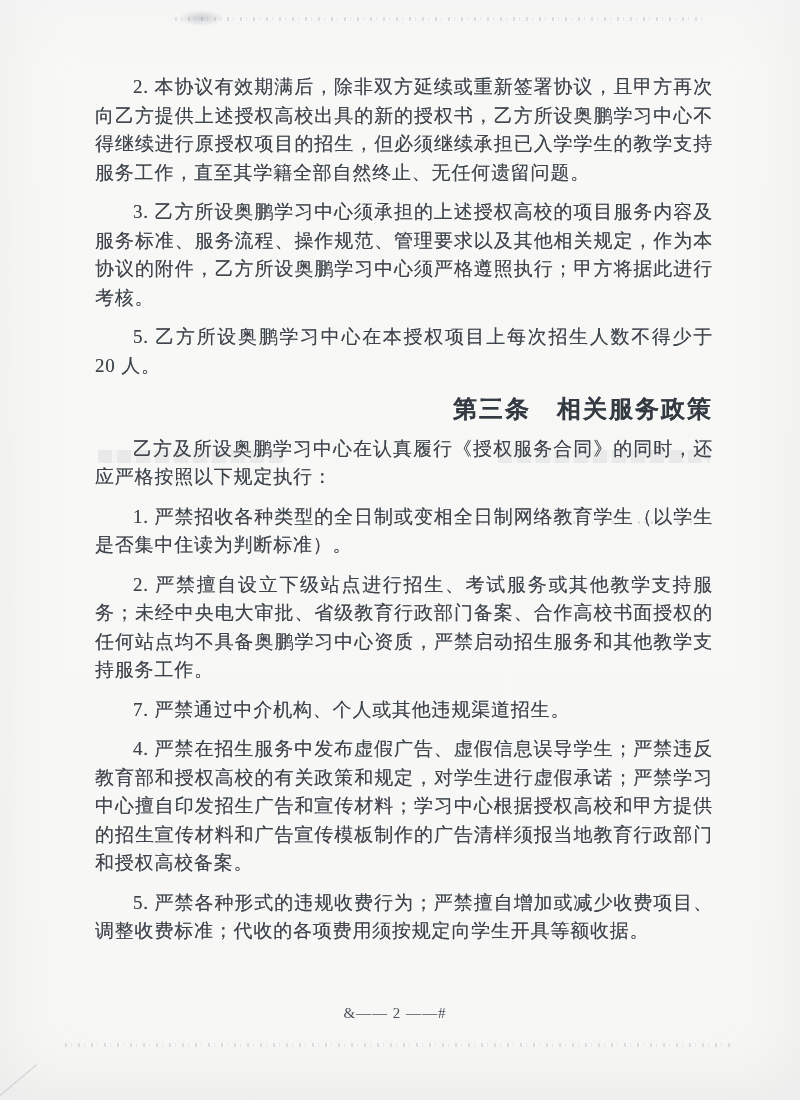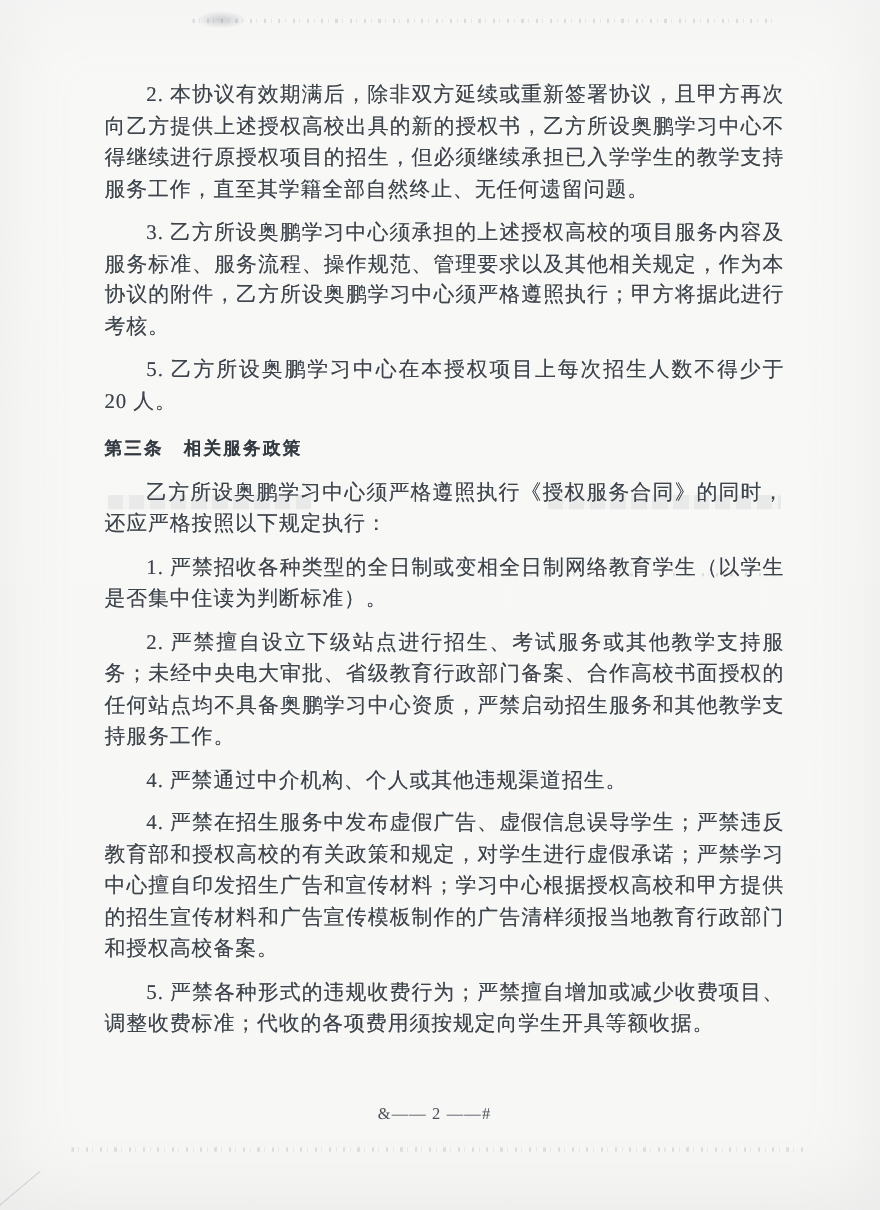--- a/index.html
+++ b/index.html
@@ -28,24 +28,24 @@
     line-height: 28.5px;
     letter-spacing: 0.8px;
     text-align: justify;
     text-shadow: 0 0 0.5px rgba(62,68,76,0.55);
   }
   .content p {
     margin: 11px 0;
     text-indent: 2em;
   }
   .content h2 {
-    font-size: 16px;
+    font-size: 24px;
     font-weight: bold;
     color: #343a42;
-    text-align: left;
+    text-align: right;
     margin: 15px 0 11px 0;
     letter-spacing: 2px;
     text-shadow: 0 0 0.6px rgba(52,58,66,0.7);
   }
   .footer {
     position: absolute;
     top: 1005px;
     left: 0;
     width: 790px;
     text-align: center;
@@ -91,24 +91,24 @@
   <div class="artifact speck-line" style="left:65px; top:1043px; width:665px; height:4px;"></div>
   <div class="artifact fold-mark" style="left:-12px; top:1082px; width:55px; height:0;"></div>
 
   <div class="content">
     <p>2. 本协议有效期满后，除非双方延续或重新签署协议，且甲方再次向乙方提供上述授权高校出具的新的授权书，乙方所设奥鹏学习中心不得继续进行原授权项目的招生，但必须继续承担已入学学生的教学支持服务工作，直至其学籍全部自然终止、无任何遗留问题。</p>
     <p>3. 乙方所设奥鹏学习中心须承担的上述授权高校的项目服务内容及服务标准、服务流程、操作规范、管理要求以及其他相关规定，作为本协议的附件，乙方所设奥鹏学习中心须严格遵照执行；甲方将据此进行考核。</p>
     <p>5. 乙方所设奥鹏学习中心在本授权项目上每次招生人数不得少于 20 人。</p>
 
     <h2>第三条　相关服务政策</h2>
 
-    <p>乙方所设奥鹏学习中心须严格遵照执行《授权服务合同》的同时，还应严格按照以下规定执行：</p>
+    <p>乙方及所设奥鹏学习中心在认真履行《授权服务合同》的同时，还应严格按照以下规定执行：</p>
 
     <p>1. 严禁招收各种类型的全日制或变相全日制网络教育学生（以学生是否集中住读为判断标准）。</p>
     <p>2. 严禁擅自设立下级站点进行招生、考试服务或其他教学支持服务；未经中央电大审批、省级教育行政部门备案、合作高校书面授权的任何站点均不具备奥鹏学习中心资质，严禁启动招生服务和其他教学支持服务工作。</p>
-    <p>4. 严禁通过中介机构、个人或其他违规渠道招生。</p>
+    <p>7. 严禁通过中介机构、个人或其他违规渠道招生。</p>
     <p>4. 严禁在招生服务中发布虚假广告、虚假信息误导学生；严禁违反教育部和授权高校的有关政策和规定，对学生进行虚假承诺；严禁学习中心擅自印发招生广告和宣传材料；学习中心根据授权高校和甲方提供的招生宣传材料和广告宣传模板制作的广告清样须报当地教育行政部门和授权高校备案。</p>
     <p>5. 严禁各种形式的违规收费行为；严禁擅自增加或减少收费项目、调整收费标准；代收的各项费用须按规定向学生开具等额收据。</p>
   </div>
 
   <div class="footer">&amp;—— 2 ——#</div>
 
 </div>
 
 </body></html>

